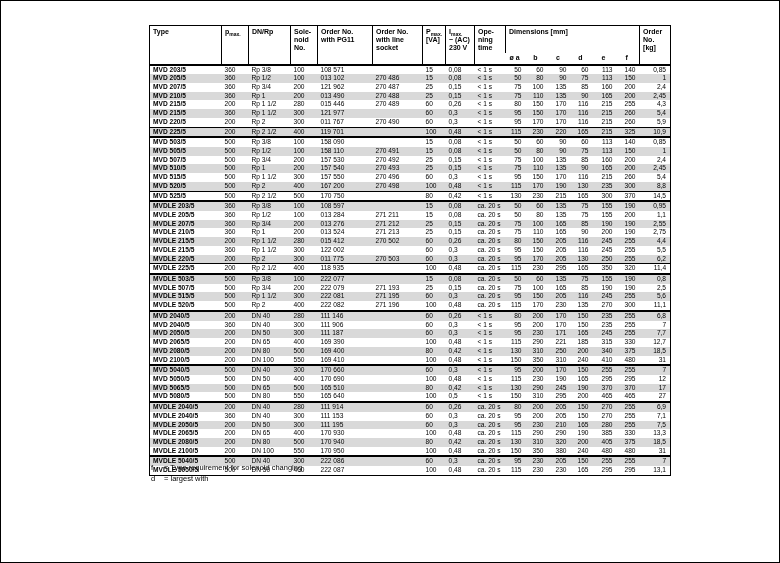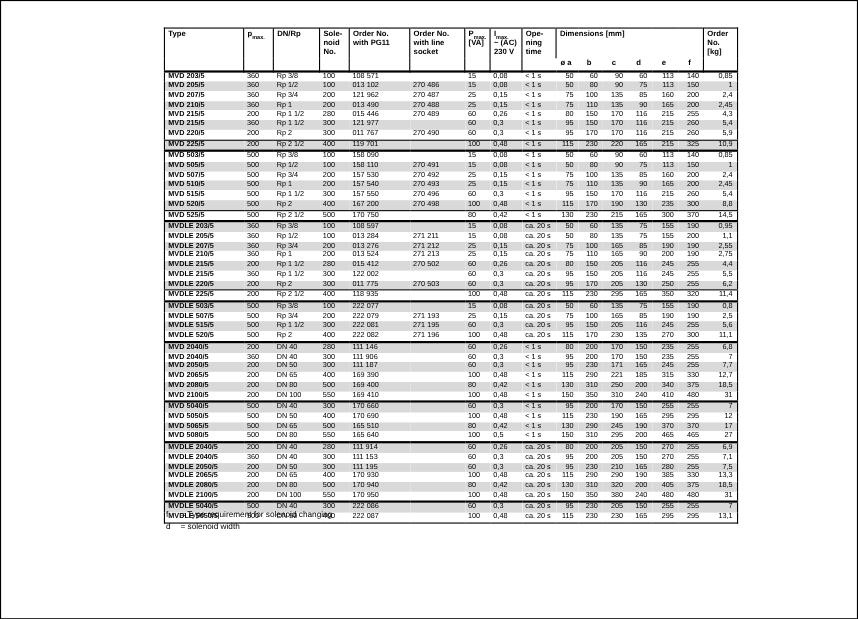--- a/index.html
+++ b/index.html
@@ -903,15 +903,15 @@
   </table>
 </div>
 
 <div class="footnotes">
   <div class="footnote-row">
     <span class="footnote-sym">f</span>
     <span>= Type requirement for solenoid changing</span>
   </div>
   <div class="footnote-row">
     <span class="footnote-sym">d</span>
-    <span>= solenoid width</span>
+    <span>= largest with</span>
   </div>
 </div>
 
 </body></html>

